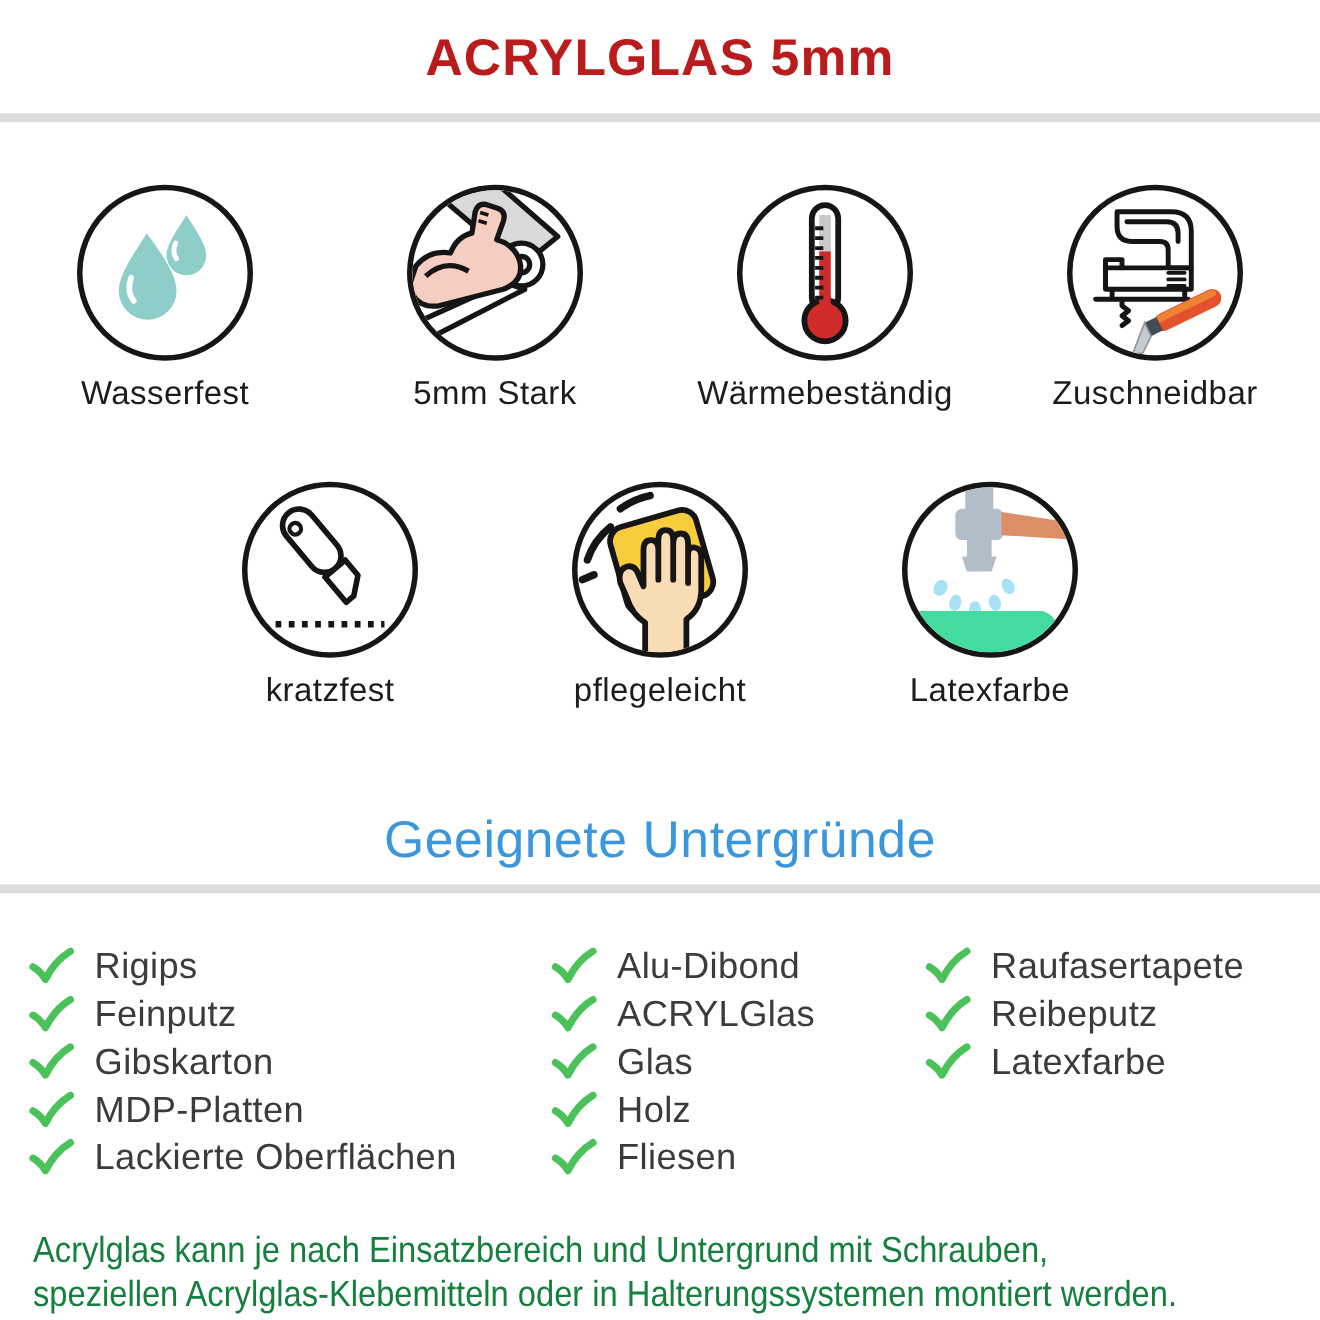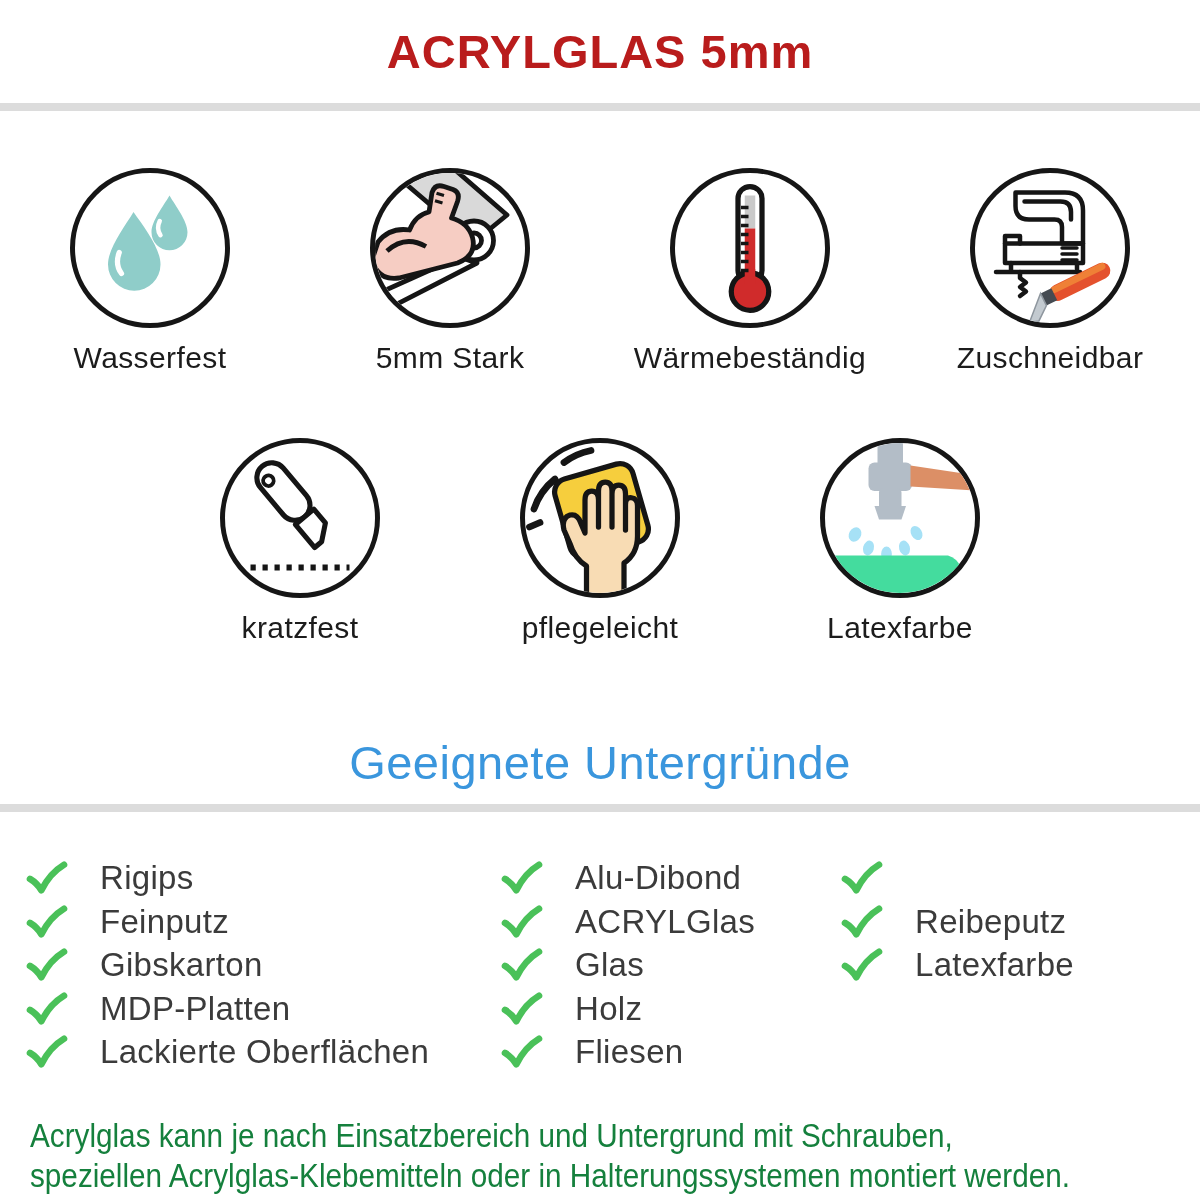--- a/index.html
+++ b/index.html
@@ -26,21 +26,21 @@
   .icon-circle svg{width:100%;height:100%;display:block;}
   .feature-label{margin-top:13px;font-size:30px;color:#1C1C1C;letter-spacing:.4px;}
 
   .section-title{
     margin:92px 0 16px;text-align:center;
     font-size:47px;font-weight:500;color:#3A96DD;line-height:1.1;letter-spacing:.5px;
   }
 
   .surfaces{display:grid;grid-template-columns:475px 340px 1fr;padding-left:25px;margin-top:44px;}
   .surface-col{display:flex;flex-direction:column;}
-  .surface-item{display:flex;align-items:center;height:43.5px;gap:31px;}
+  .surface-item{display:flex;align-items:center;height:43.5px;gap:17px;}
   .surface-item svg{width:44px;height:34px;flex:none;}
   .surface-label{font-size:33px;color:#3B3B3B;letter-spacing:.3px;white-space:nowrap;}
 
   .footnote{margin:42px 0 0 30px;font-size:33px;line-height:1.22;color:#15803d;}
   .footnote .line{display:block;transform:scaleX(.9);transform-origin:left center;white-space:nowrap;}
 </style>
 </head>
 <body>
 
 <h1 class="page-title">ACRYLGLAS 5mm</h1>
@@ -250,20 +250,21 @@
         </svg>
       <span class="surface-label">Fliesen</span>
     </div>
   </div>
 
   <div class="surface-col">
     <div class="surface-item">
       <svg viewBox="0 0 44 36">
           <path d="M4 19 C9 22 13 26 16 31 C22 19 30 10 40 4" fill="none" stroke="#4AC159" stroke-width="7" stroke-linecap="round" stroke-linejoin="round"></path>
         </svg>
+      <span class="surface-label">Raufasertapete</span>
     </div>
     <div class="surface-item">
       <svg viewBox="0 0 44 36">
           <path d="M4 19 C9 22 13 26 16 31 C22 19 30 10 40 4" fill="none" stroke="#4AC159" stroke-width="7" stroke-linecap="round" stroke-linejoin="round"></path>
         </svg>
       <span class="surface-label">Reibeputz</span>
     </div>
     <div class="surface-item">
       <svg viewBox="0 0 44 36">
           <path d="M4 19 C9 22 13 26 16 31 C22 19 30 10 40 4" fill="none" stroke="#4AC159" stroke-width="7" stroke-linecap="round" stroke-linejoin="round"></path>

